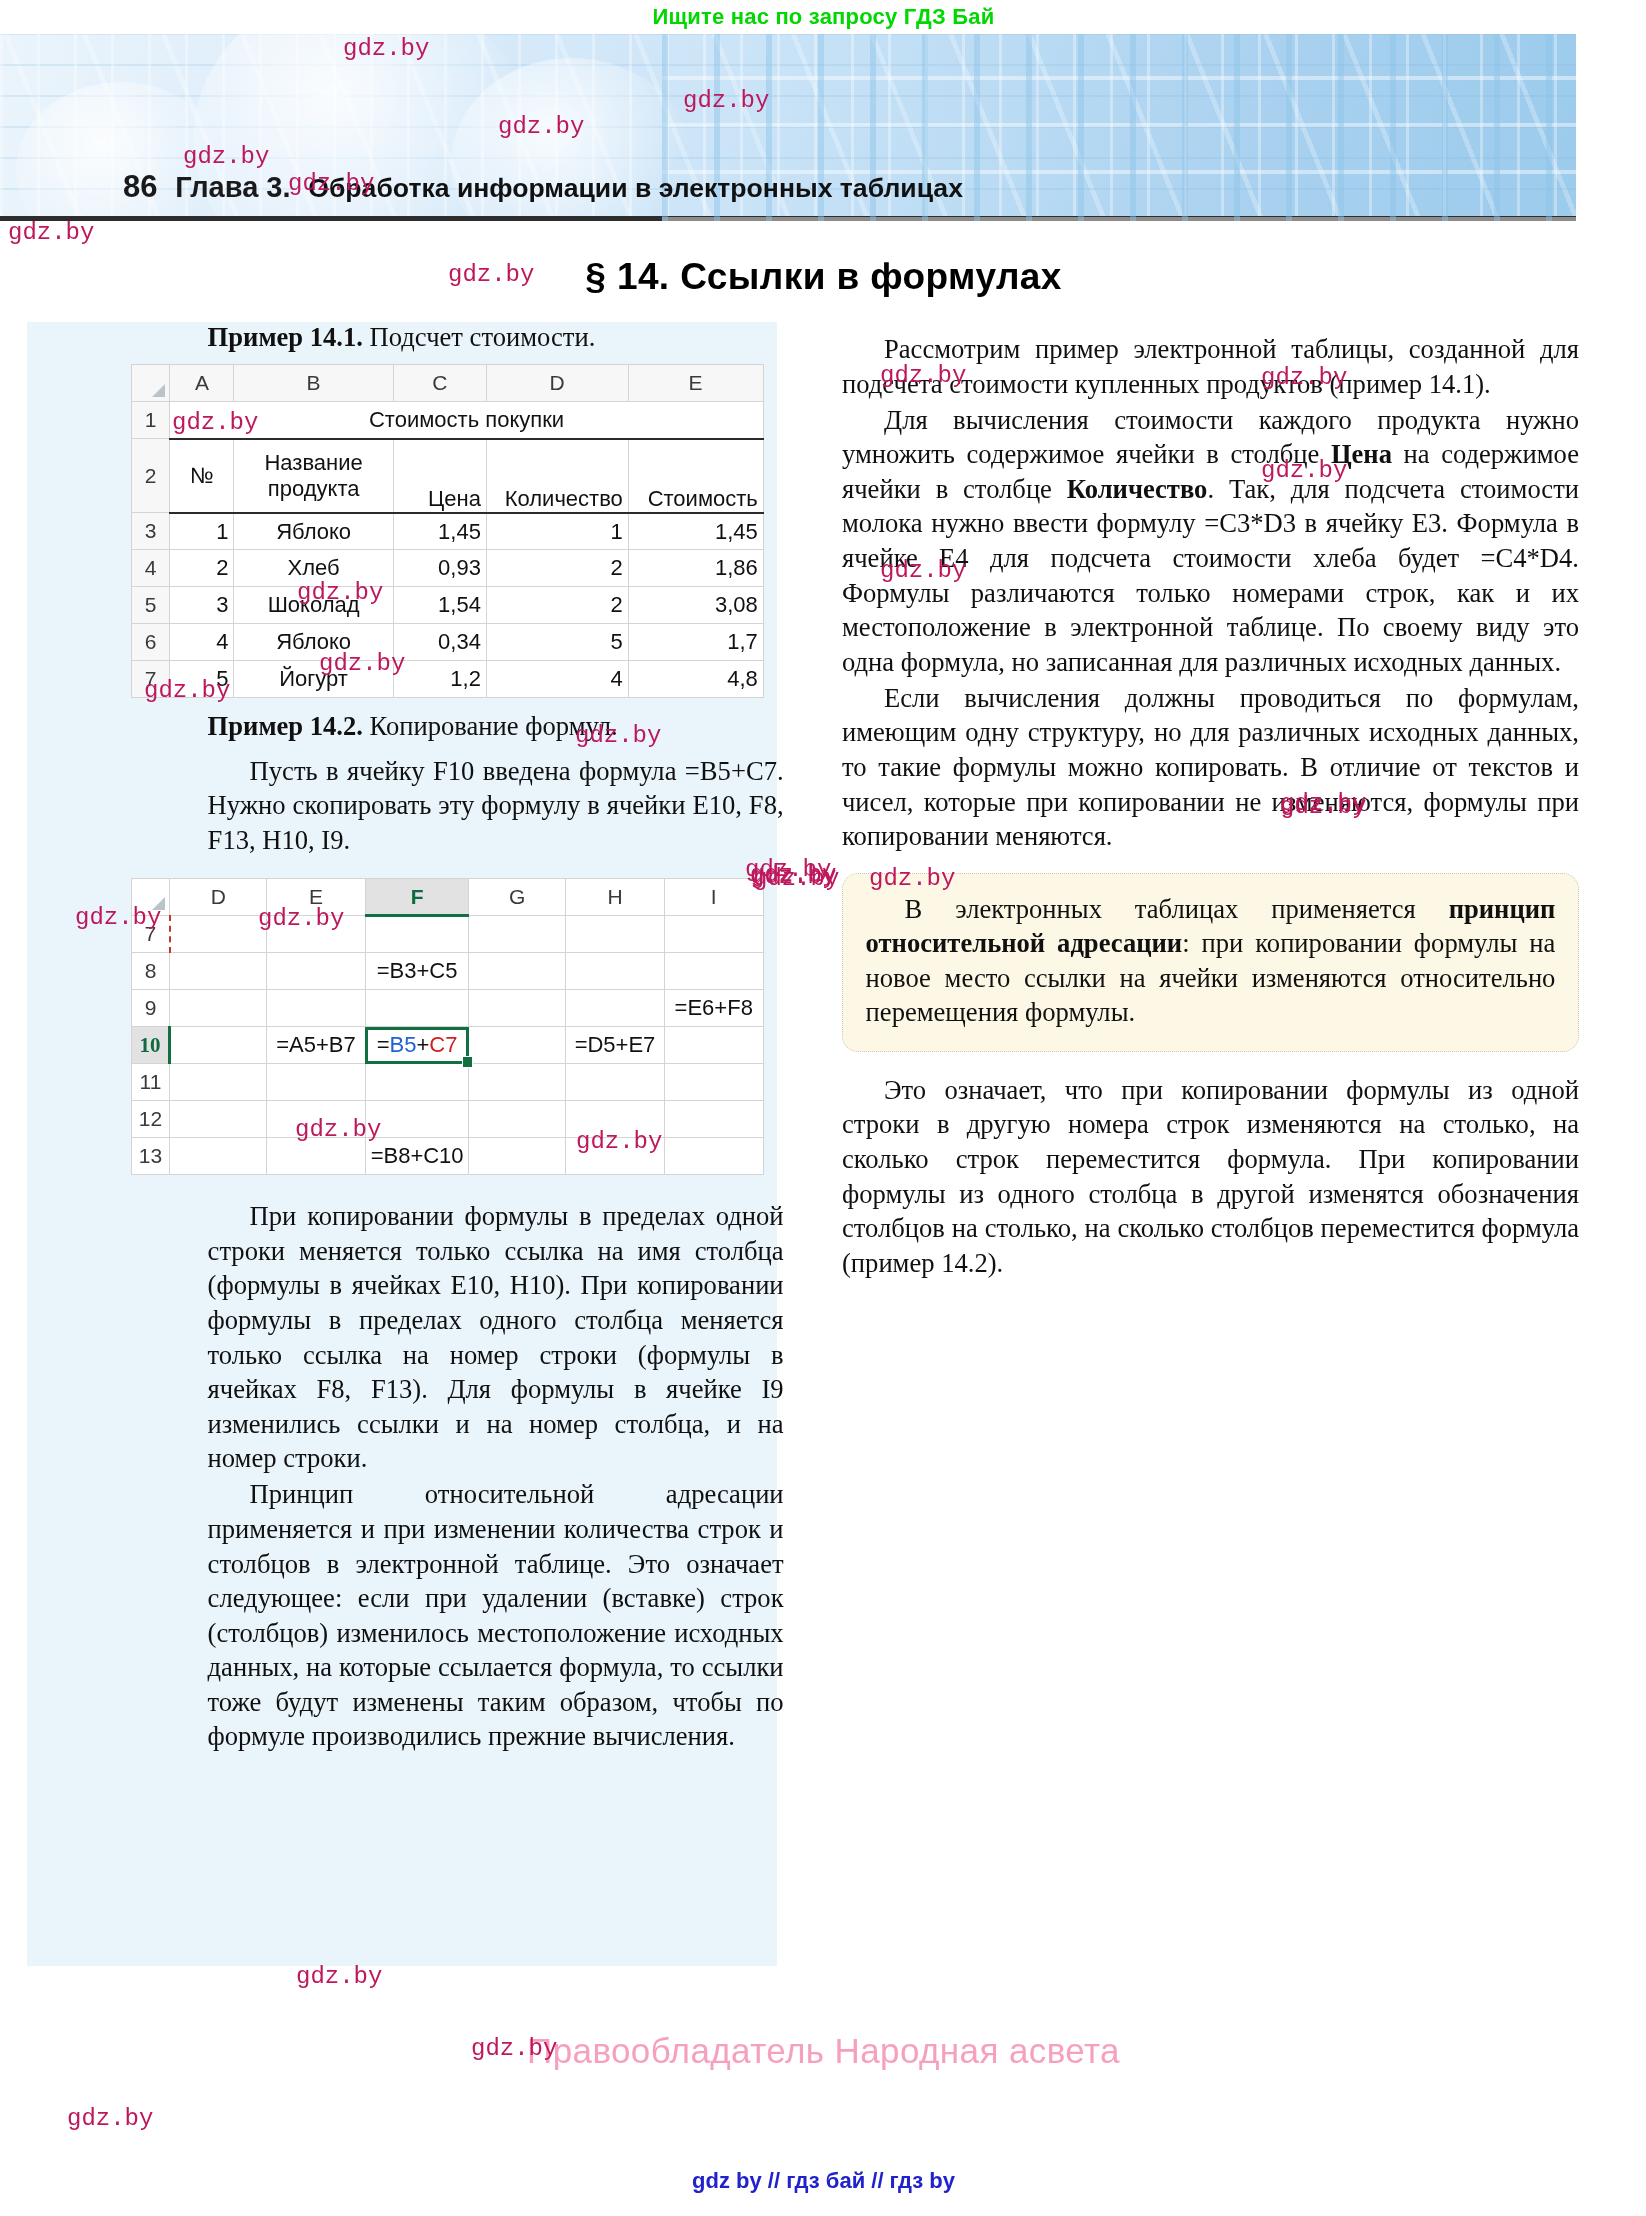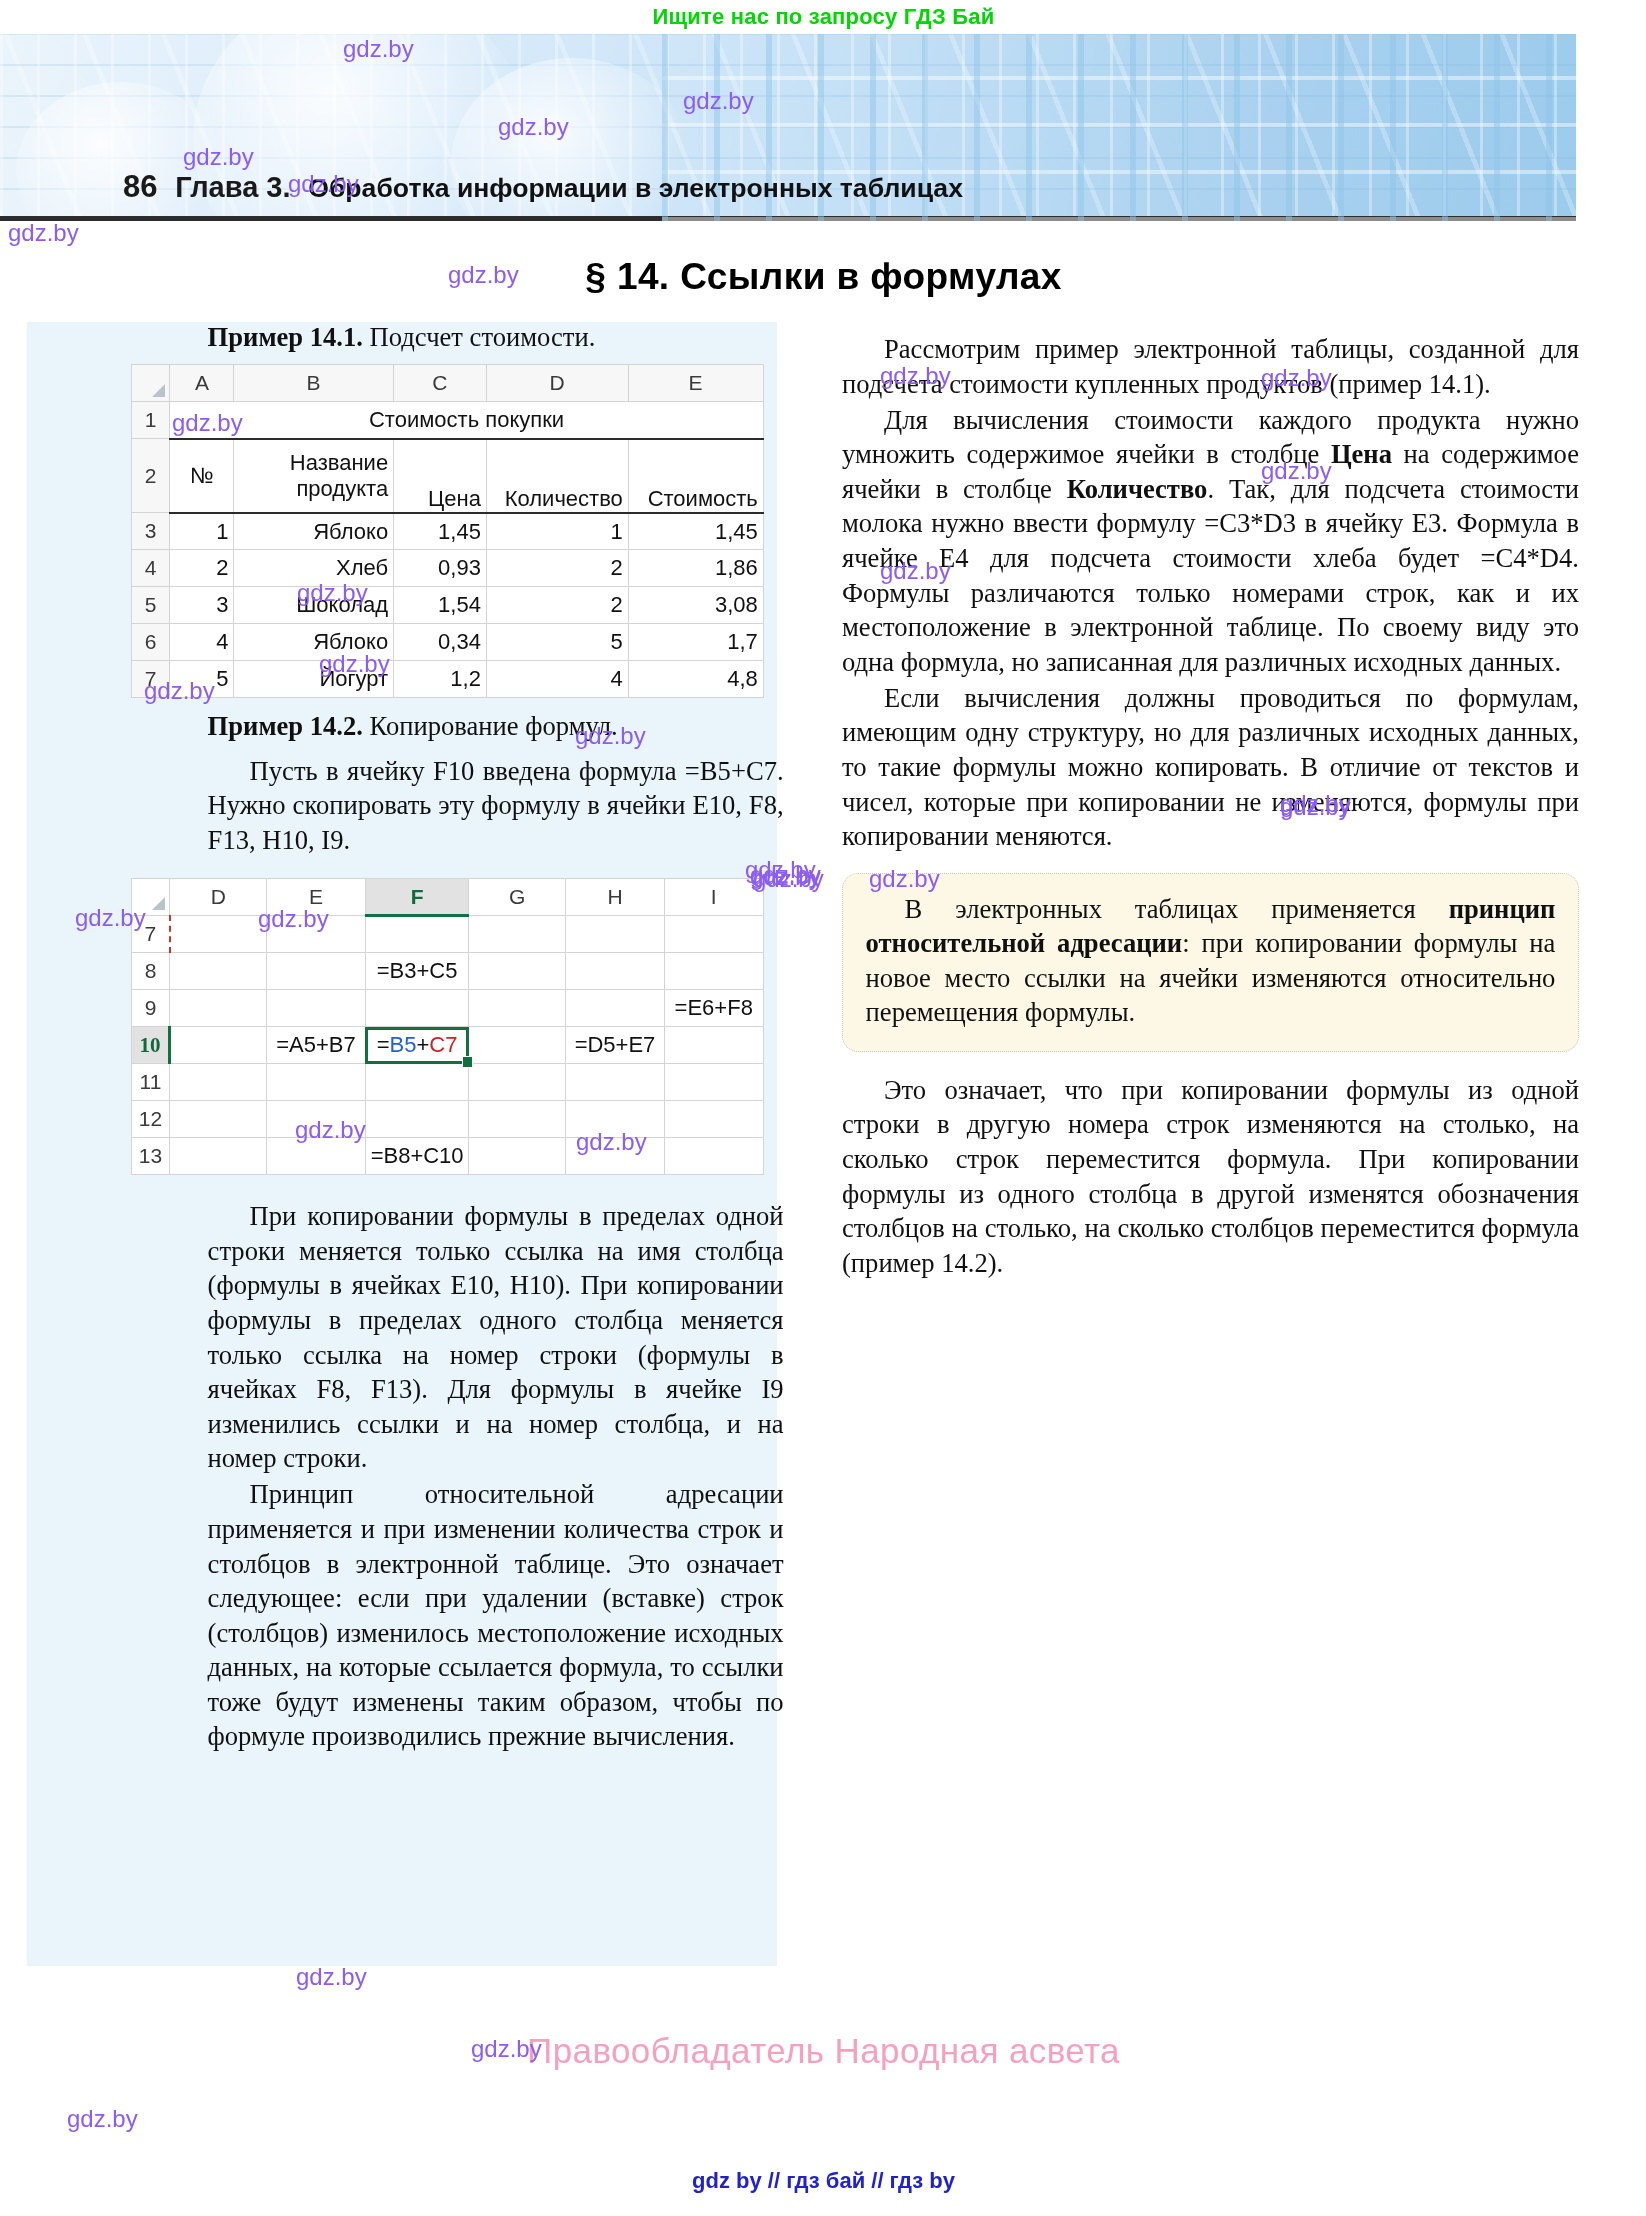--- a/index.html
+++ b/index.html
@@ -130,21 +130,21 @@
   .sheet .corner{ position:relative; }
   .corner-tri{
     position:absolute; right:4.8px; bottom:4.8px;
     width:0;height:0;
     border-left:13.7px solid transparent;
     border-bottom:13.7px solid #b9c3cc;
   }
   .thick-bottom{ border-bottom:2.4px solid #2b2b2b !important; }
   .num{ text-align:right; }
   .ctr{ text-align:center; }
-  .lft{ text-align:right; }
+  .lft{ text-align:center; }
 
   
   #sheet-purchase{ margin:0 0 0 -77px; width:633px; }
   #sheet-purchase .c-rh{ width:39px; }
   #sheet-purchase .c-a{ width:64px; }
   #sheet-purchase .c-b{ width:160px; }
   #sheet-purchase .c-c{ width:93px; }
   #sheet-purchase .c-d{ width:142px; }
   #sheet-purchase .c-e{ width:135px; }
   #sheet-purchase .tall{ height:74px; vertical-align:middle; }
@@ -190,22 +190,22 @@
   .bottom-links{
     position:absolute; left:0; top:2168px; width:1647px;
     text-align:center;
     font-family:"Liberation Sans", sans-serif;
     font-weight:bold; font-size:22px; color:#2222cc;
   }
 
   
   .wm{
     position:absolute;
-    font-family:Liberation Sans, sans-serif;
-    font-size:24px; color:#8b5cf6;
+    font-family:Liberation Mono, monospace;
+    font-size:24px; color:#be185d;
     z-index:9; pointer-events:none; white-space:nowrap;
   }
 </style>
 </head>
 <body>
 
 <div class="promo-bar">
   <span>Ищите нас по запросу ГДЗ Бай</span>
 </div>
 

